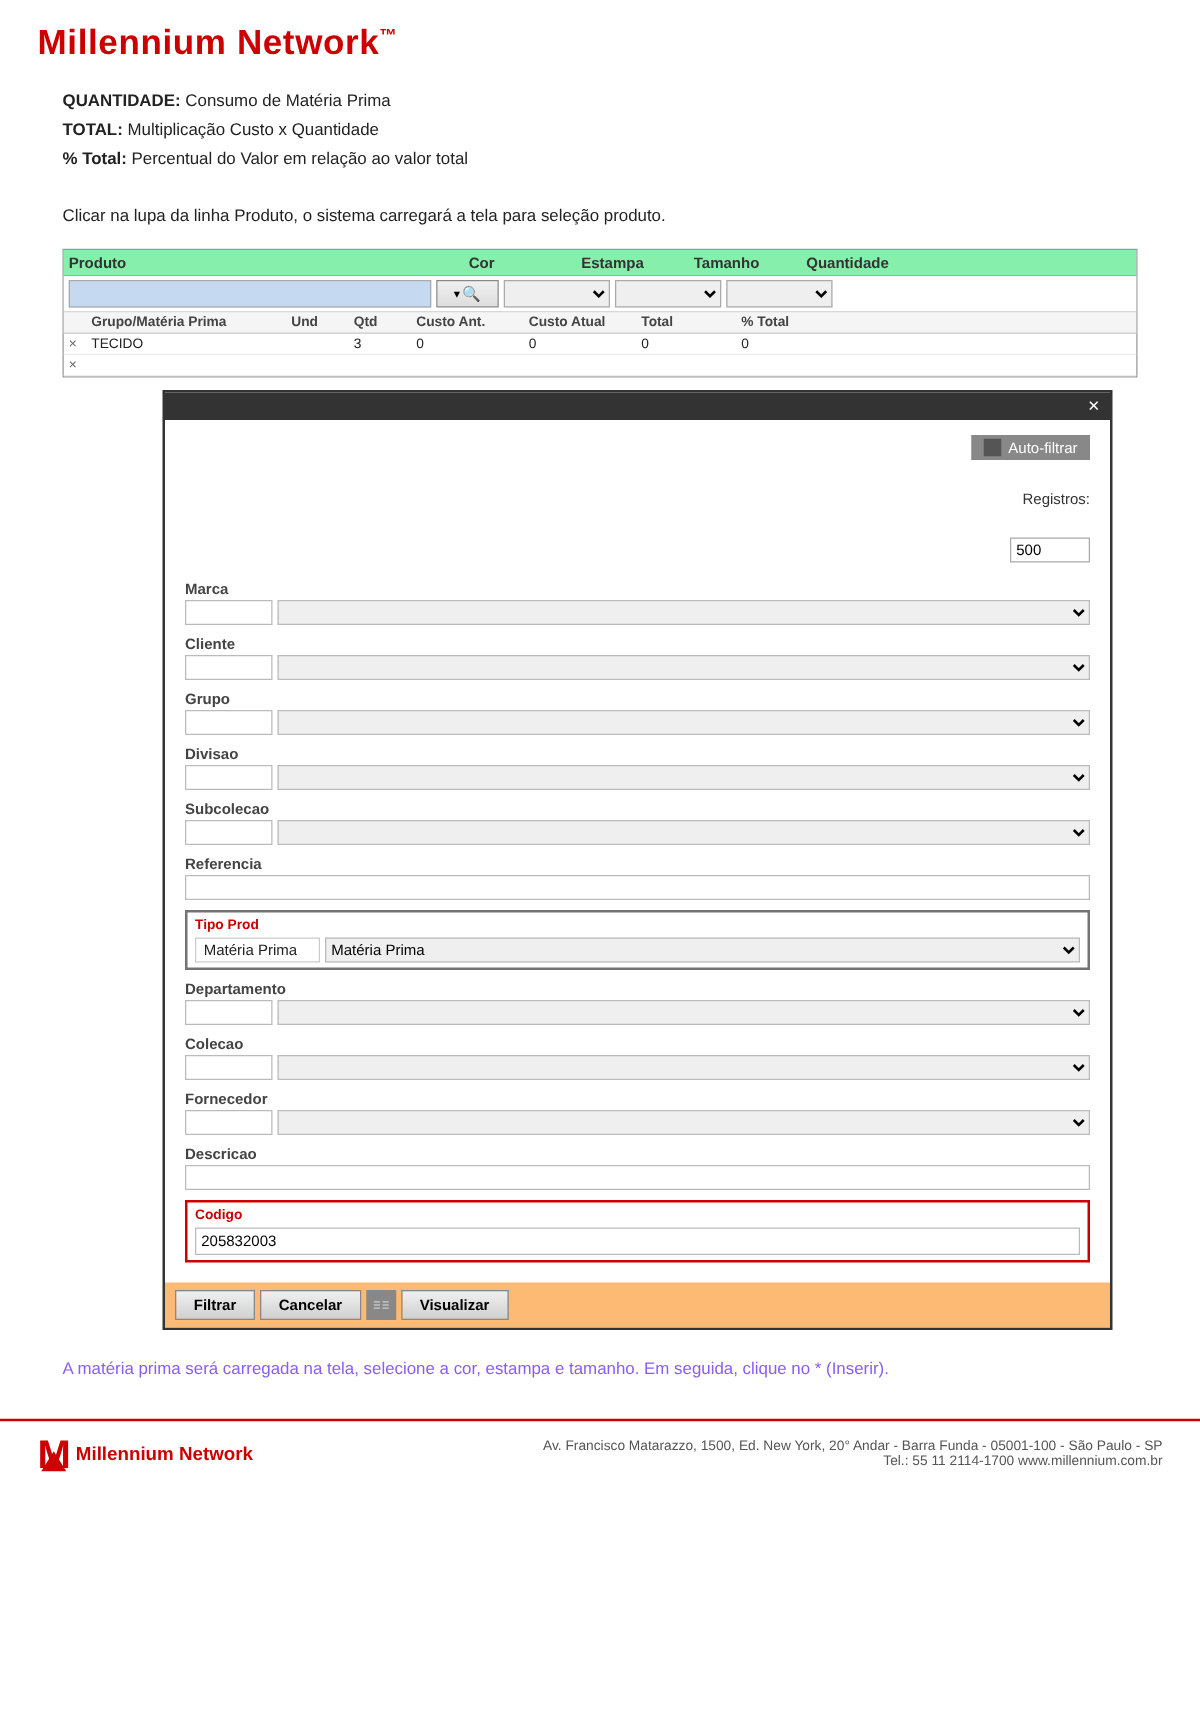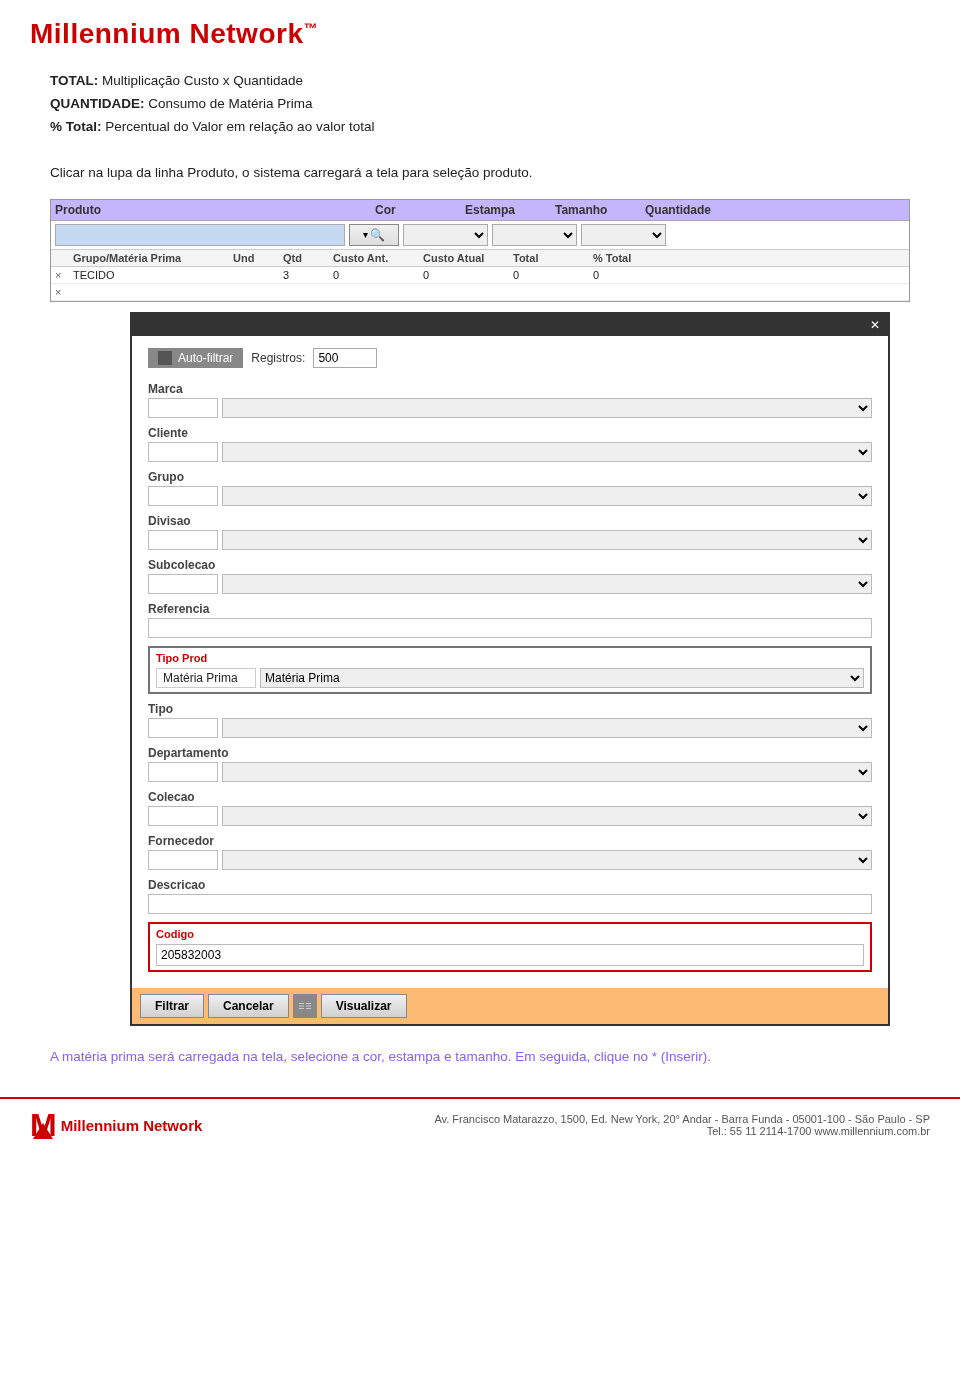--- a/index.html
+++ b/index.html
@@ -42,21 +42,21 @@
     }
 
     
     .product-table-area {
       border: 1px solid #999;
       margin-bottom: 4px;
       background: #fff;
     }
 
     .product-table-header {
-      background: #c4b5fd;
+      background: #86efac;
       display: flex;
       align-items: center;
       padding: 3px 4px;
       border-bottom: 1px solid #aaa;
       font-size: 12px;
       font-weight: bold;
       color: #333;
     }
 
     .col-produto-h { width: 320px; }
@@ -161,24 +161,25 @@
       padding: 4px 8px;
       font-size: 12px;
     }
 
     .filter-content {
       padding: 8px 16px;
     }
 
     .filter-toolbar {
       display: flex;
-      align-items: center;
-      gap: 8px;
+      align-items: flex-end;
+      gap: 24px;
       margin-bottom: 10px;
       padding: 4px 0;
+      flex-direction: column;
     }
 
     .auto-filtrar-btn {
       display: flex;
       align-items: center;
       gap: 6px;
       background: #888;
       color: #fff;
       padding: 3px 10px;
       font-size: 12px;
@@ -391,26 +392,26 @@
 <div class="page-header">
   <span class="brand-title">
     <span>Millennium Network</span><sup>™</sup>
   </span>
 </div>
 
 <div class="main-content">
 
   <div class="info-block">
     <div>
+      <strong>QUANTIDADE:</strong>
+      <span>Consumo de Matéria Prima</span>
+    </div>
+    <div>
       <strong>TOTAL:</strong>
       <span>Multiplicação Custo x Quantidade</span>
-    </div>
-    <div>
-      <strong>QUANTIDADE:</strong>
-      <span>Consumo de Matéria Prima</span>
     </div>
     <div>
       <strong>% Total:</strong>
       <span>Percentual do Valor em relação ao valor total</span>
     </div>
     <br>
     <div>
       <span>Clicar na lupa da linha Produto, o sistema carregará a tela para seleção produto.</span>
     </div>
   </div>
@@ -592,29 +593,20 @@
         <div class="tipo-prod-value">
           <div class="tipo-prod-value-text">
             <span>Matéria Prima</span>
           </div>
           <select class="tipo-prod-select">
             <option>Matéria Prima</option>
           </select>
         </div>
       </div>
 
-      <div class="filter-field">
-        <div class="filter-field-label">
-          <span>Tipo</span>
-        </div>
-        <div class="filter-field-row">
-          <input type="text" class="filter-input-sm" style="">
-          <select class="filter-select-lg"><option></option></select>
-        </div>
-      </div>
 
       <div class="filter-field">
         <div class="filter-field-label">
           <span>Departamento</span>
         </div>
         <div class="filter-field-row">
           <input type="text" class="filter-input-sm" style="">
           <select class="filter-select-lg"><option></option></select>
         </div>
       </div>

